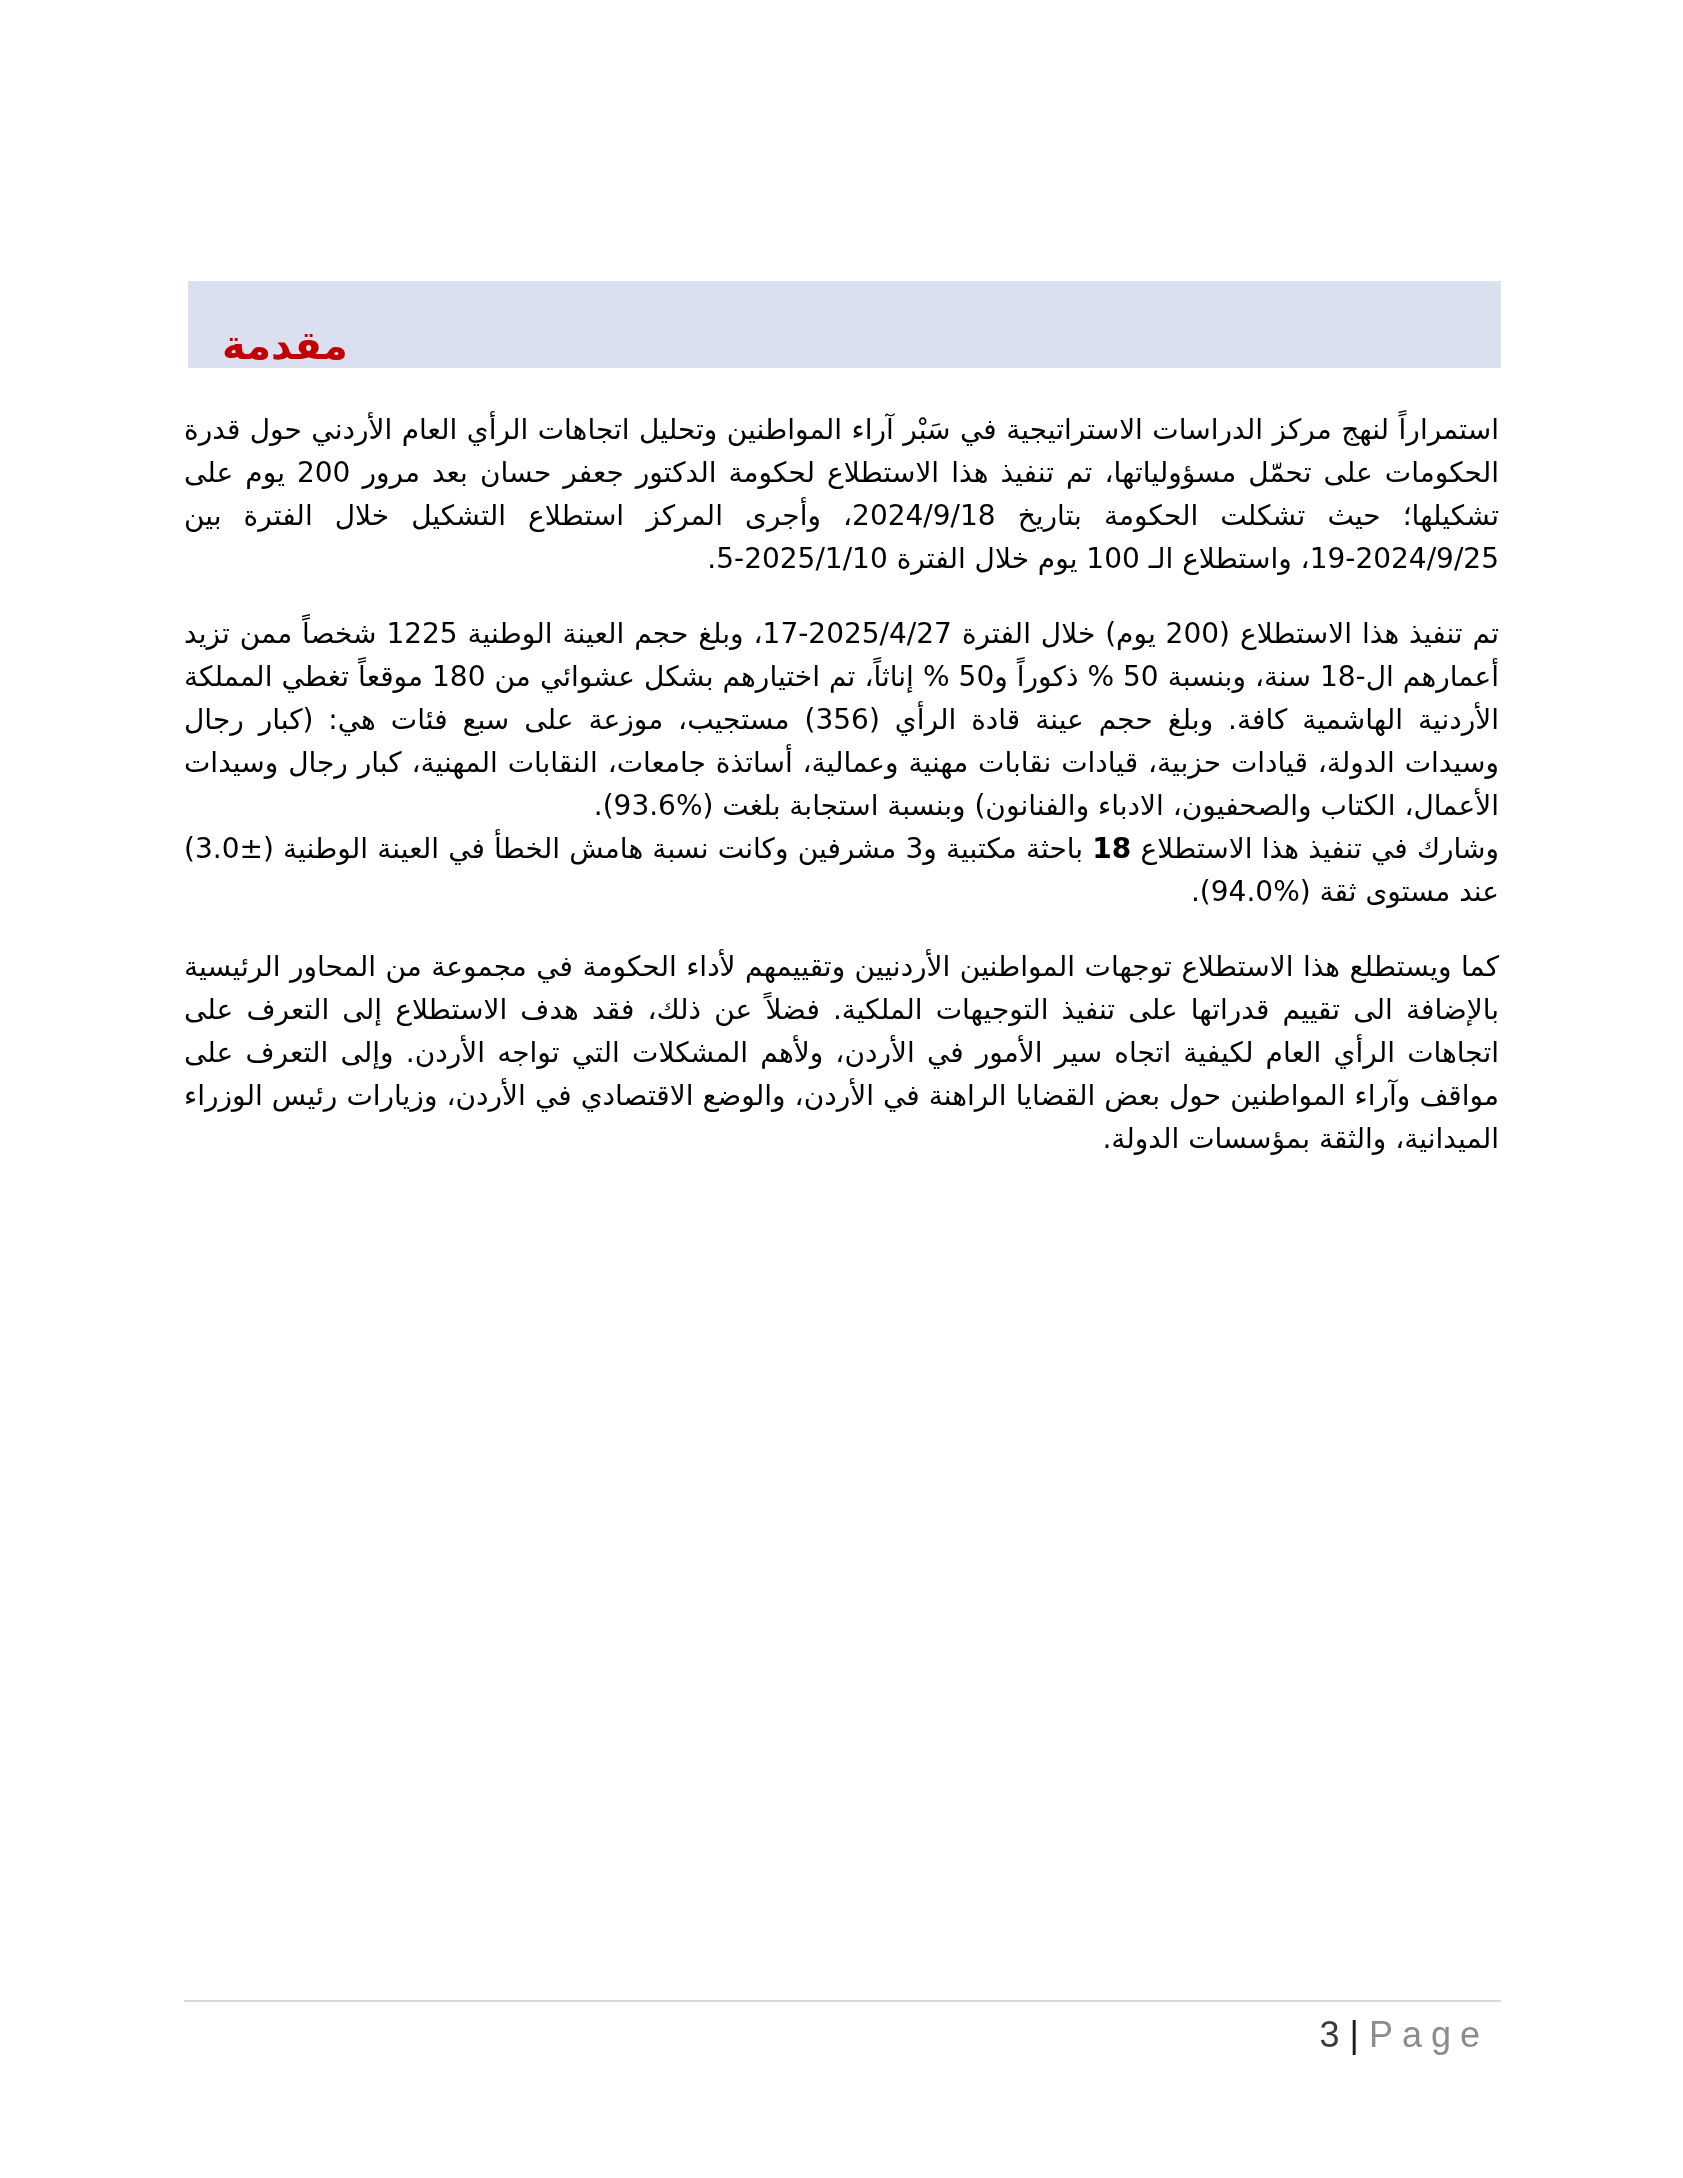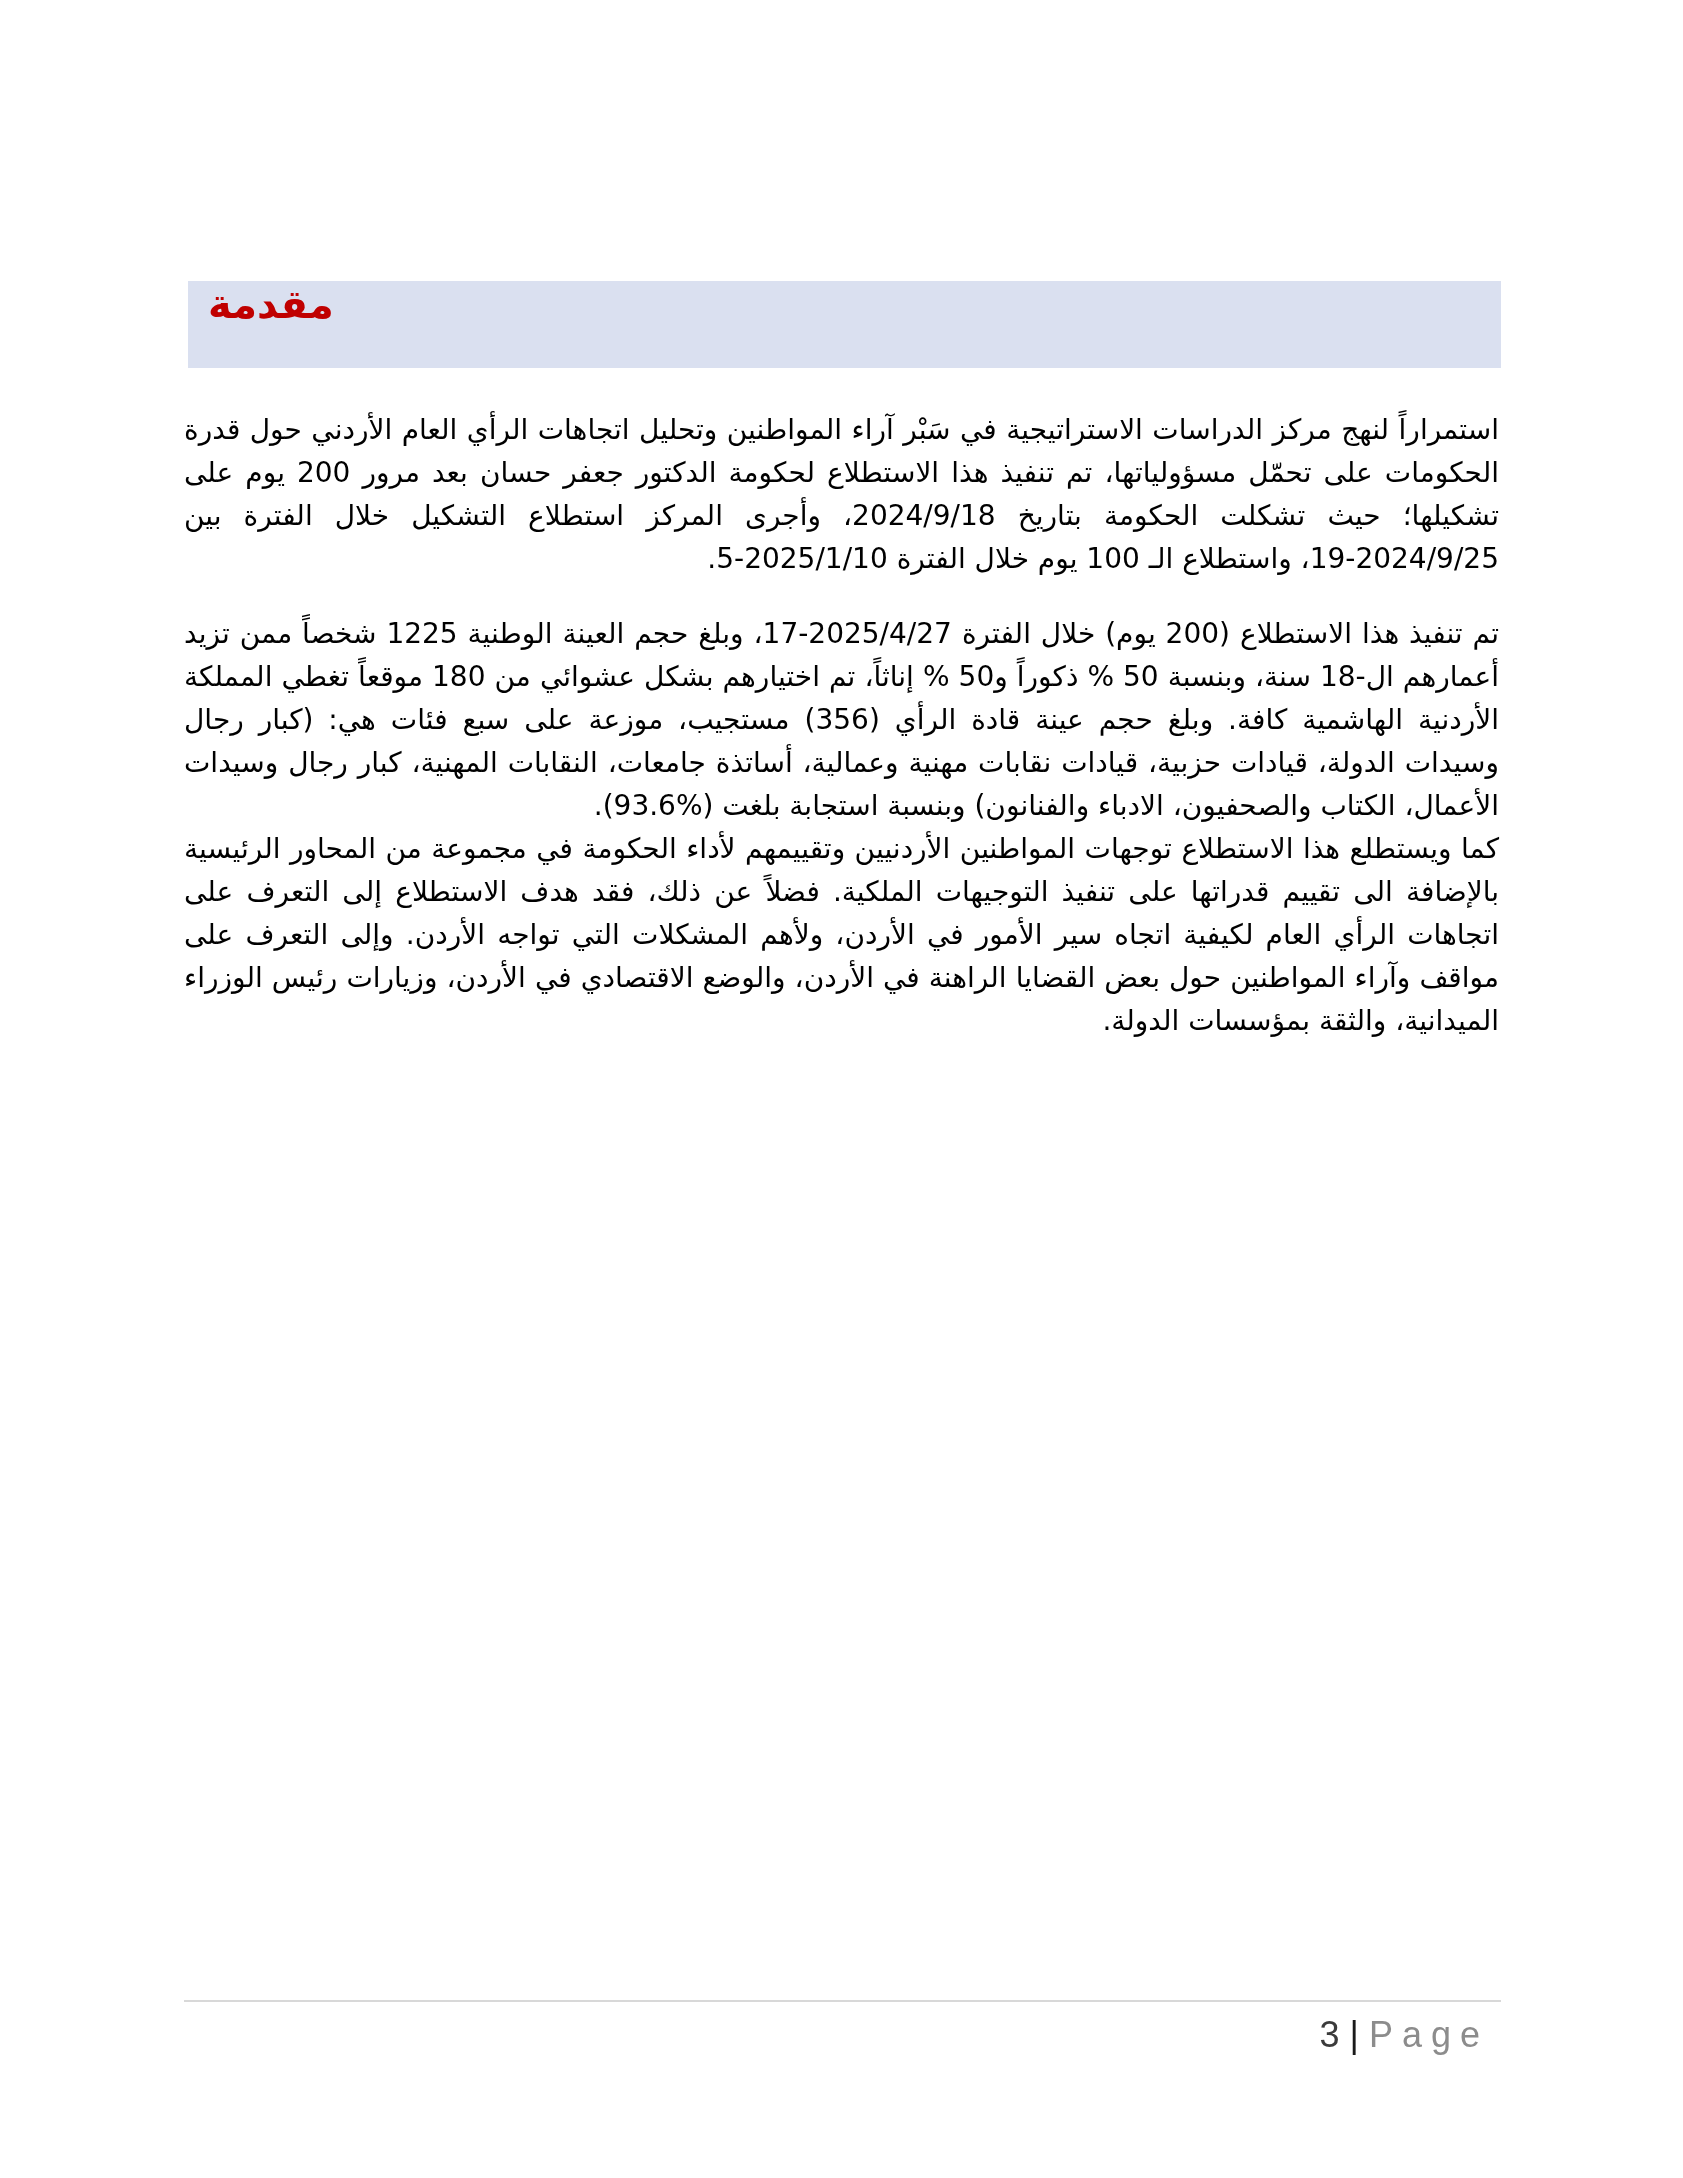--- a/index.html
+++ b/index.html
@@ -7,22 +7,22 @@
     position:relative;
     width:1683px; height:2178px;
     background:#ffffff;
     overflow:hidden;
     font-family:"DejaVu Sans", sans-serif;
   }
   .banner {
     position:absolute;
     left:188px; right:182px; top:281px; height:87px;
     background:#dae0f0;
-    display:flex; align-items:flex-start; justify-content:flex-end;
-    padding:0 20px; box-sizing:border-box;
+    display:flex; align-items:flex-end; justify-content:flex-end;
+    padding:0 34px; box-sizing:border-box;
     direction:rtl;
   }
   .banner h1 {
     margin:0;
     font-size:40px; font-weight:bold;
     color:#c00000;
     font-family:"DejaVu Sans", sans-serif;
   }
   .body-text {
     position:absolute;
@@ -61,20 +61,21 @@
 
 <div class="page">
 
   <header class="banner">
     <h1>مقدمة</h1>
   </header>
 
   <main class="body-text">
     <p class="gap-after">استمراراً لنهج مركز الدراسات الاستراتيجية في سَبْر آراء المواطنين وتحليل اتجاهات الرأي العام الأردني حول قدرة الحكومات على تحمّل مسؤولياتها، تم تنفيذ هذا الاستطلاع لحكومة الدكتور جعفر حسان بعد مرور 200 يوم على تشكيلها؛ حيث تشكلت الحكومة بتاريخ 2024/9/18، وأجرى المركز استطلاع التشكيل خلال الفترة بين 2024/9/25-19، واستطلاع الـ 100 يوم خلال الفترة 2025/1/10-5.</p>
     <p>تم تنفيذ هذا الاستطلاع (200 يوم) خلال الفترة 2025/4/27-17، وبلغ حجم العينة الوطنية 1225 شخصاً ممن تزيد أعمارهم ال-18 سنة، وبنسبة 50 % ذكوراً و50 % إناثاً، تم اختيارهم بشكل عشوائي من 180 موقعاً تغطي المملكة الأردنية الهاشمية كافة. وبلغ حجم عينة قادة الرأي (356) مستجيب، موزعة على سبع فئات هي: (كبار رجال وسيدات الدولة، قيادات حزبية، قيادات نقابات مهنية وعمالية، أساتذة جامعات، النقابات المهنية، كبار رجال وسيدات الأعمال، الكتاب والصحفيون، الادباء والفنانون) وبنسبة استجابة بلغت (%93.6).</p>
+    <p class="gap-after"><span>وشارك في تنفيذ هذا الاستطلاع </span><b>18</b><span> باحثة مكتبية و3 مشرفين وكانت نسبة هامش الخطأ في العينة الوطنية (±3.0) عند مستوى ثقة (%94.0).</span></p>
     <p>كما ويستطلع هذا الاستطلاع توجهات المواطنين الأردنيين وتقييمهم لأداء الحكومة في مجموعة من المحاور الرئيسية بالإضافة الى تقييم قدراتها على تنفيذ التوجيهات الملكية. فضلاً عن ذلك، فقد هدف الاستطلاع إلى التعرف على اتجاهات الرأي العام لكيفية اتجاه سير الأمور في الأردن، ولأهم المشكلات التي تواجه الأردن. وإلى التعرف على مواقف وآراء المواطنين حول بعض القضايا الراهنة في الأردن، والوضع الاقتصادي في الأردن، وزيارات رئيس الوزراء الميدانية، والثقة بمؤسسات الدولة.</p>
   </main>
 
   <div class="footer-rule"></div>
 
   <footer class="footer-text">
     <span>3</span><span class="sep">|</span><span class="plabel">Page</span>
   </footer>
 
 </div>

